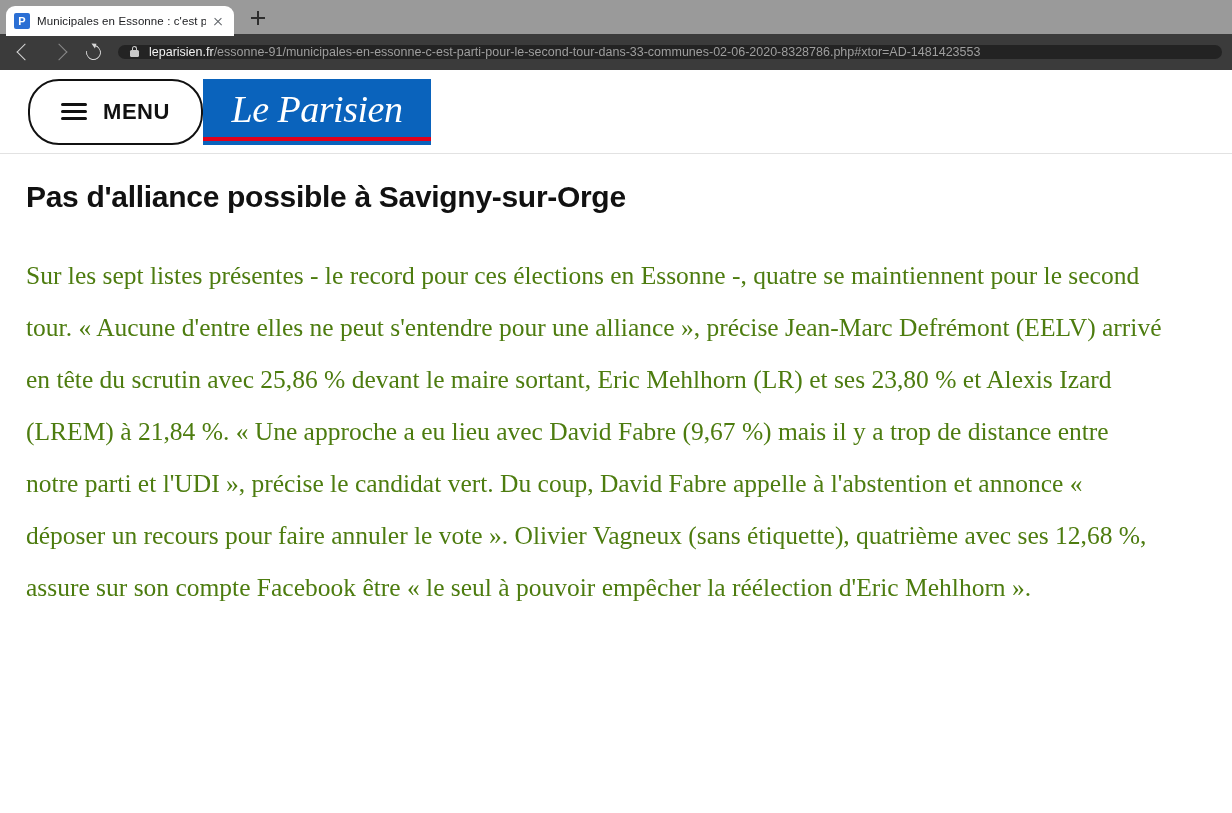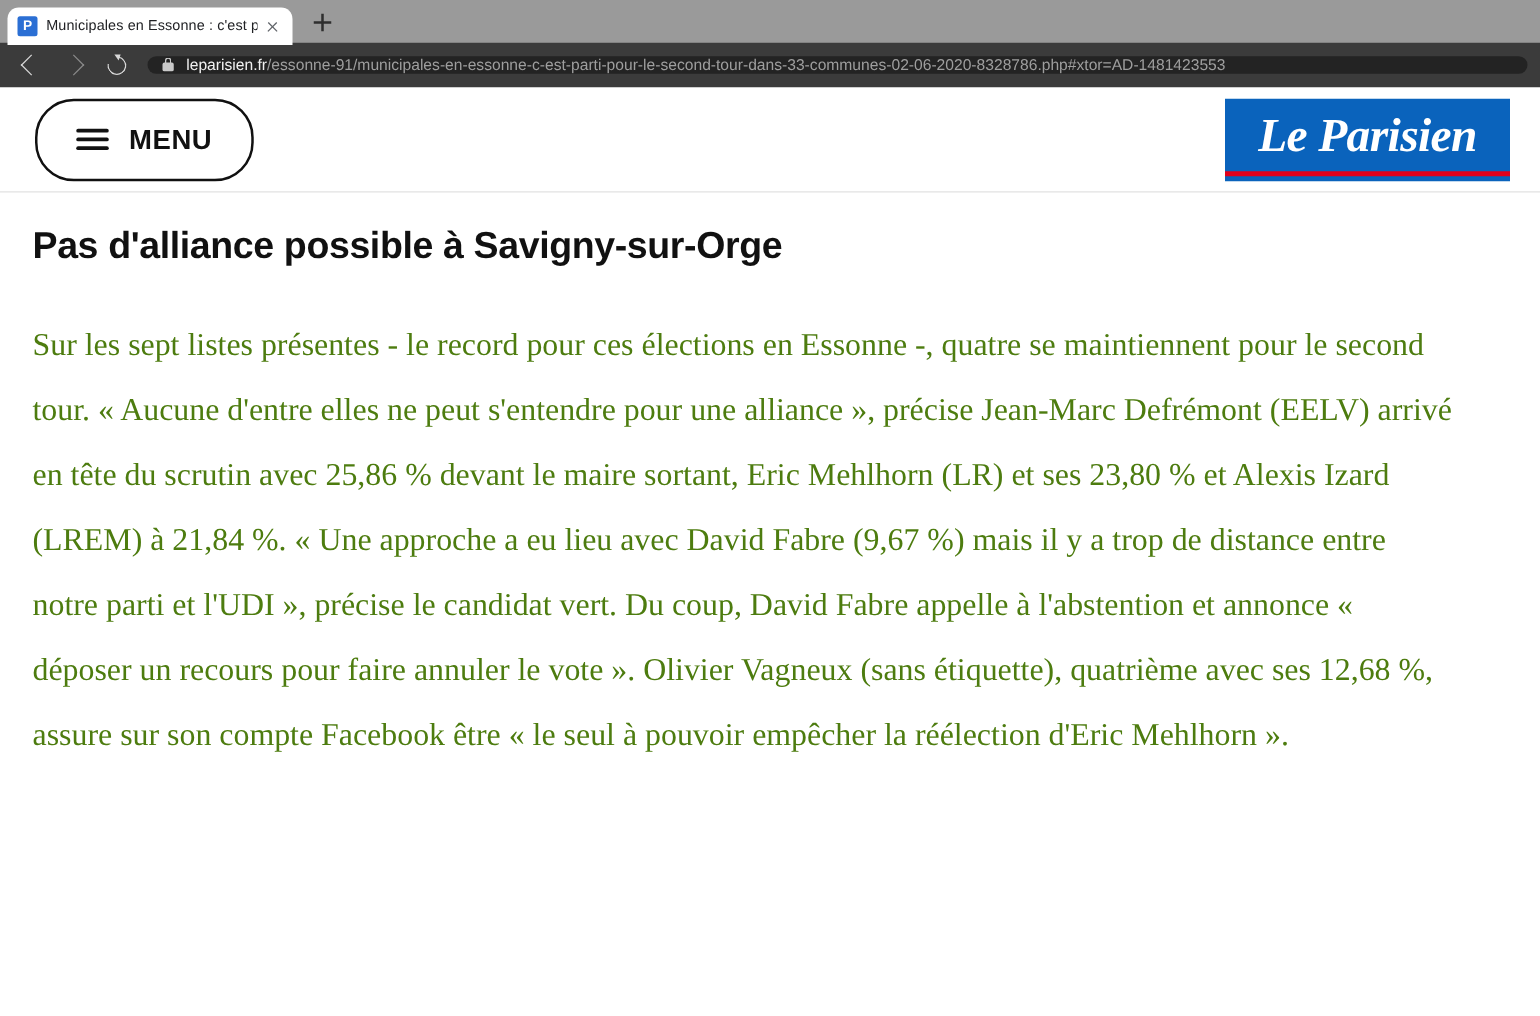--- a/index.html
+++ b/index.html
@@ -192,21 +192,20 @@
   .page {
     flex: 1 1 auto;
     background: #ffffff;
     overflow: hidden;
     position: relative;
   }
   .site-header {
     height: 84px;
     display: flex;
     align-items: center;
-    justify-content: space-between;
     padding: 0 24px 0 28px;
     box-sizing: border-box;
     border-bottom: 1px solid #e2e2e2;
   }
   .menu-btn {
     width: 171px;
     height: 62px;
     border: 2.5px solid #111111;
     border-radius: 31px;
     display: flex;
@@ -248,21 +247,21 @@
     flex-direction: column;
     align-items: center;
     justify-content: center;
     position: relative;
     box-sizing: border-box;
   }
   .logo-text {
     color: #ffffff;
     font-family: "Liberation Serif", serif;
     font-size: 38px;
-    font-weight: bold;
+    font-weight: normal;
     font-style: italic;
     letter-spacing: -0.5px;
     line-height: 1;
     margin-bottom: 6px;
   }
   .logo-rule {
     position: absolute;
     left: 0;
     right: 0;
     bottom: 4px;

